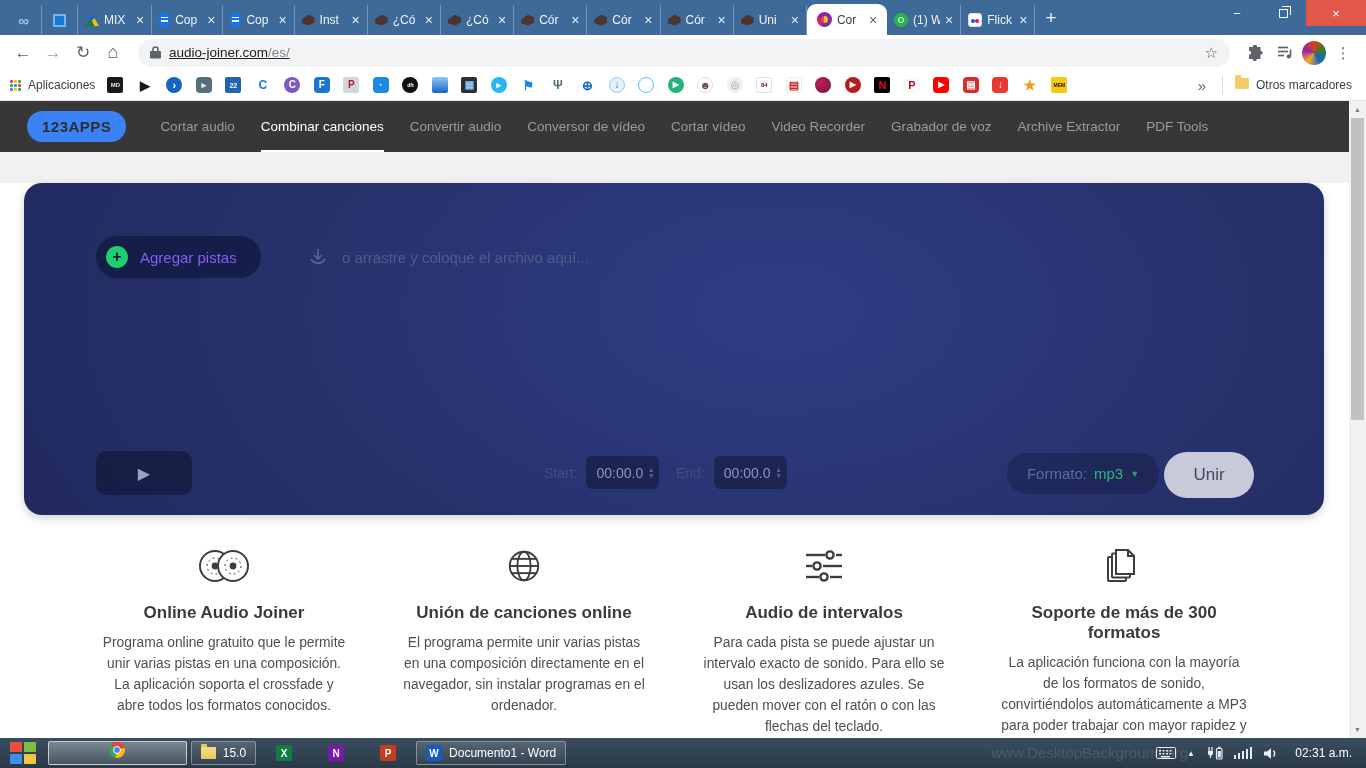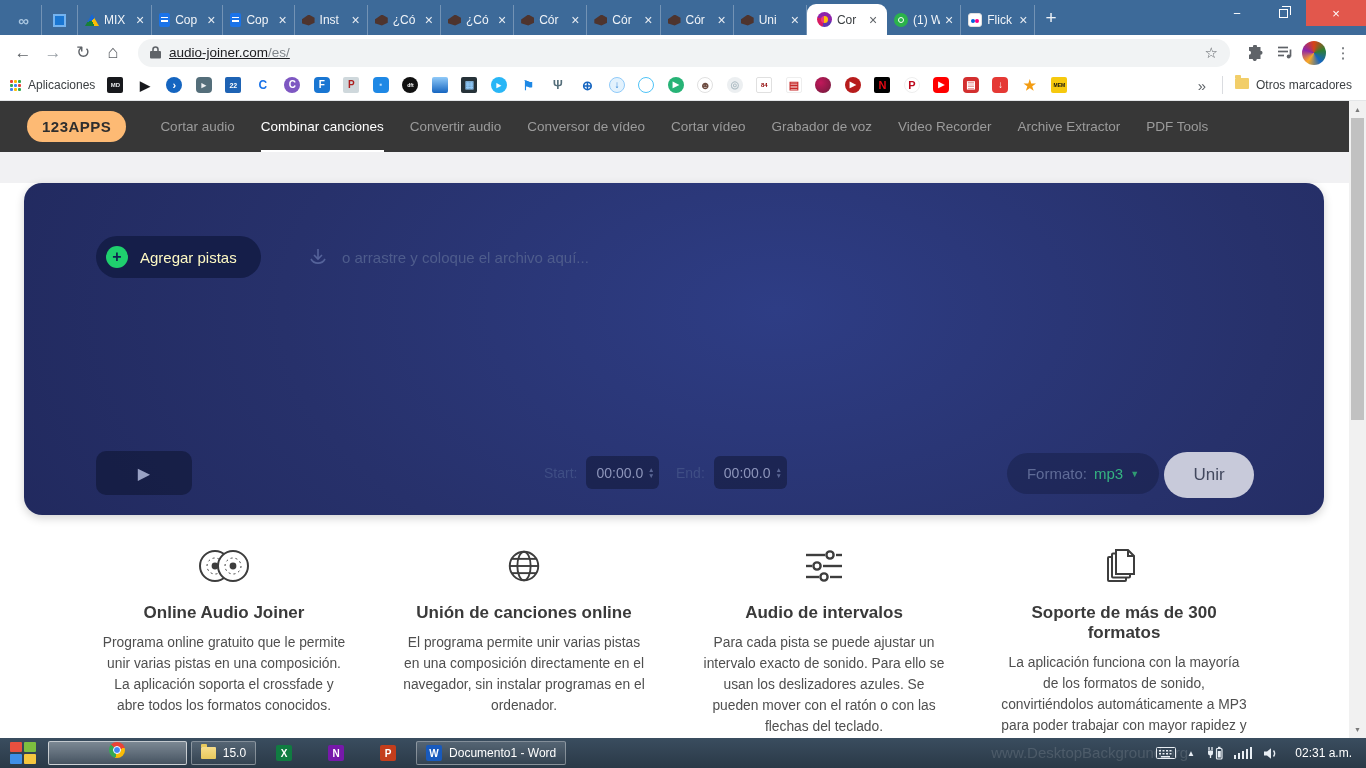--- a/index.html
+++ b/index.html
@@ -61,31 +61,31 @@
   .fav-c{border-radius:50%;}
   .bm-overflow{color:#5f6368;font-size:15px;padding:0 4px;}
   .bm-divider{width:1px;height:18px;background:#dadce0;}
   .others{display:flex;align-items:flex-start;gap:7px;font-size:12px;color:#3c4043;white-space:nowrap;padding-right:4px;}
   .folder-glyph{width:14px;height:11px;background:#f2ce69;border-radius:1px;position:relative;}
   .folder-glyph::before{content:"";position:absolute;top:-3px;left:0;width:6px;height:3px;background:#f2ce69;border-radius:1px 1px 0 0;}
 
   
   .viewport{position:absolute;top:101px;left:0;width:1349px;height:637px;background:#fff;overflow:hidden;}
   .navbar{height:51px;background:#373737;display:flex;align-items:center;padding-left:27px;}
-  .logo-pill{background:#fdba74;color:#2e2e2e;font-weight:bold;font-size:15px;letter-spacing:.5px;padding:7px 15px;border-radius:18px;}
+  .logo-pill{background:#3b82f6;color:#2e2e2e;font-weight:bold;font-size:15px;letter-spacing:.5px;padding:7px 15px;border-radius:18px;}
   .nav-items{display:flex;align-items:center;margin-left:34px;gap:26px;height:100%;}
   .nav-item{color:#9b9b9b;font-size:13.5px;display:flex;align-items:center;height:100%;border-bottom:2px solid transparent;padding-top:2px;}
   .nav-item.active{color:#fff;border-bottom:2px solid #fff;}
   .pre-strip{height:31px;background:#f1f1f3;}
 
   
   .card{position:relative;margin:0 24px;width:1300px;height:332px;border-radius:18px;background:radial-gradient(900px 520px at 58% 38%,#2e3d85 0%,#27316b 55%,#20285c 100%);box-shadow:0 3px 10px rgba(0,0,0,.18);}
   .add-track-btn{position:absolute;left:72px;top:53px;height:42px;padding:0 24px 0 10px;border-radius:21px;background:#151e49;display:flex;align-items:center;gap:12px;}
   .plus-circle{width:22px;height:22px;border-radius:50%;background:#1fcf6e;color:#0f2150;font-size:16px;font-weight:bold;display:flex;align-items:center;justify-content:center;line-height:1;}
-  .add-label{color:#fef9c3;font-size:15px;}
+  .add-label{color:#8b5cf6;font-size:15px;}
   .drop-hint{position:absolute;left:283px;top:53px;height:42px;display:flex;align-items:center;gap:13px;color:#4e5c8c;font-size:15px;}
   .play-btn{position:absolute;left:72px;bottom:20px;width:96px;height:44px;border-radius:10px;background:rgba(13,20,48,.55);display:flex;align-items:center;justify-content:center;}
   .play-glyph{color:#99a2c4;font-size:16px;}
   .time-group{position:absolute;display:flex;align-items:center;gap:9px;bottom:26px;}
   .tg-start{left:520px;} .tg-end{left:652px;}
   .time-label{color:#3f4e85;font-size:14px;}
   .time-box{width:73px;height:33px;background:rgba(13,20,48,.5);border-radius:6px;display:flex;align-items:center;justify-content:space-between;padding:0 5px 0 10px;color:#8d95ba;font-size:14px;}
   .spinner{display:flex;flex-direction:column;gap:1px;color:#5a6694;font-size:6.5px;line-height:5px;}
   .format-pill{position:absolute;left:983px;bottom:21px;width:152px;height:41px;border-radius:21px;background:rgba(13,20,48,.32);display:flex;align-items:center;justify-content:center;gap:7px;font-size:15px;}
   .format-label{color:#5f6b97;}
@@ -308,22 +308,22 @@
 
   <div class="viewport">
     <div class="navbar">
       <span class="logo-pill">123APPS</span>
       <div class="nav-items">
           <span class="nav-item">Cortar audio</span>
           <span class="nav-item active">Combinar canciones</span>
           <span class="nav-item">Convertir audio</span>
           <span class="nav-item">Conversor de vídeo</span>
           <span class="nav-item">Cortar vídeo</span>
+          <span class="nav-item">Video Recorder</span>
           <span class="nav-item">Grabador de voz</span>
-          <span class="nav-item">Video Recorder</span>
           <span class="nav-item">Archive Extractor</span>
           <span class="nav-item">PDF Tools</span>
         </div>
     </div>
     <div class="pre-strip"></div>
 
     <div class="card">
       <div class="add-track-btn">
         <span class="plus-circle">+</span>
         <span class="add-label">Agregar pistas</span>

